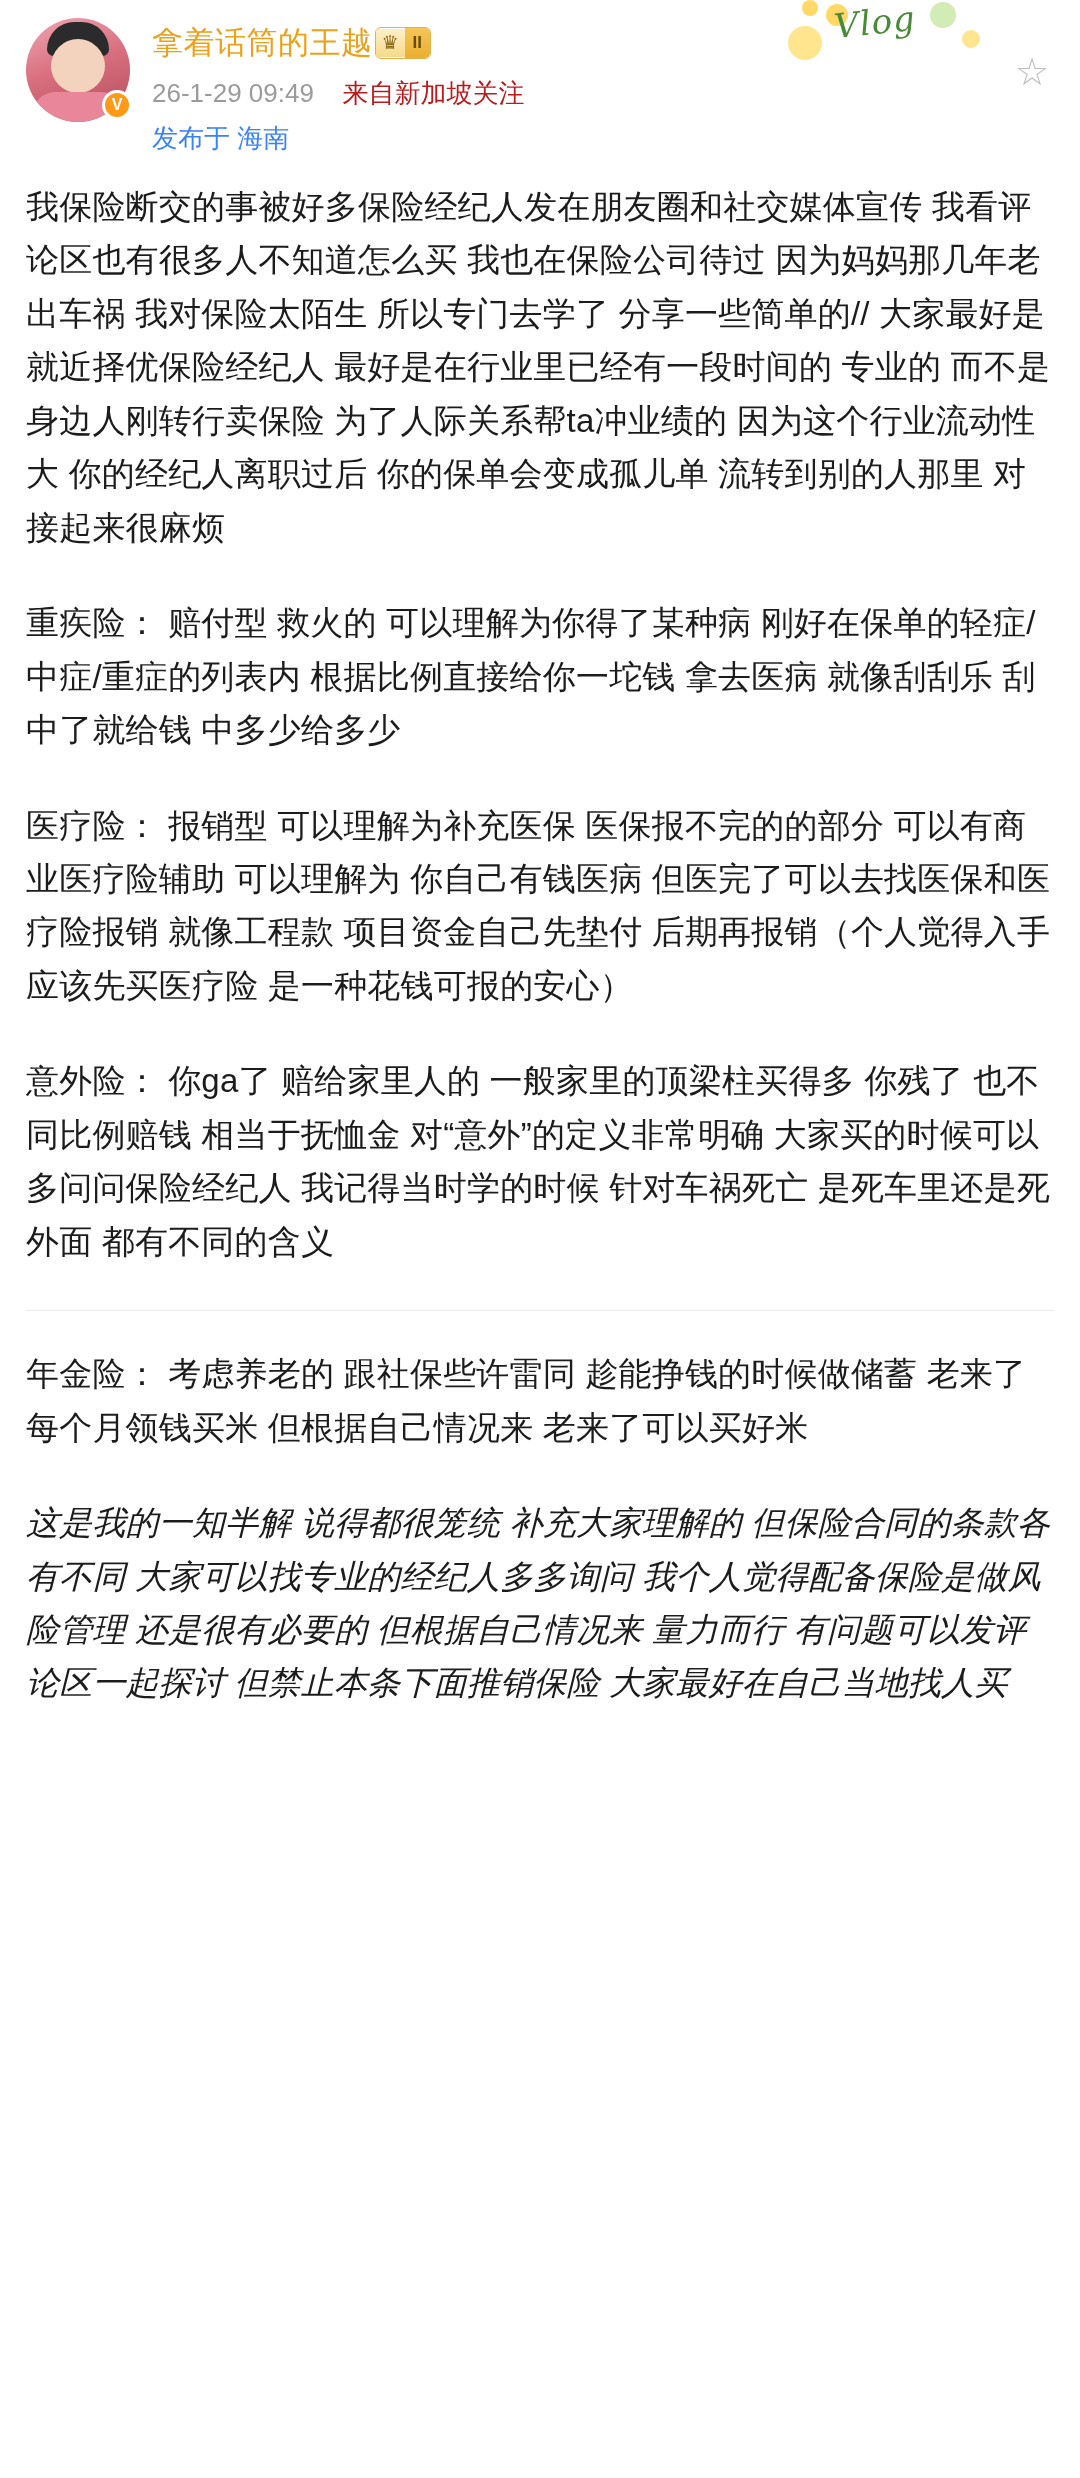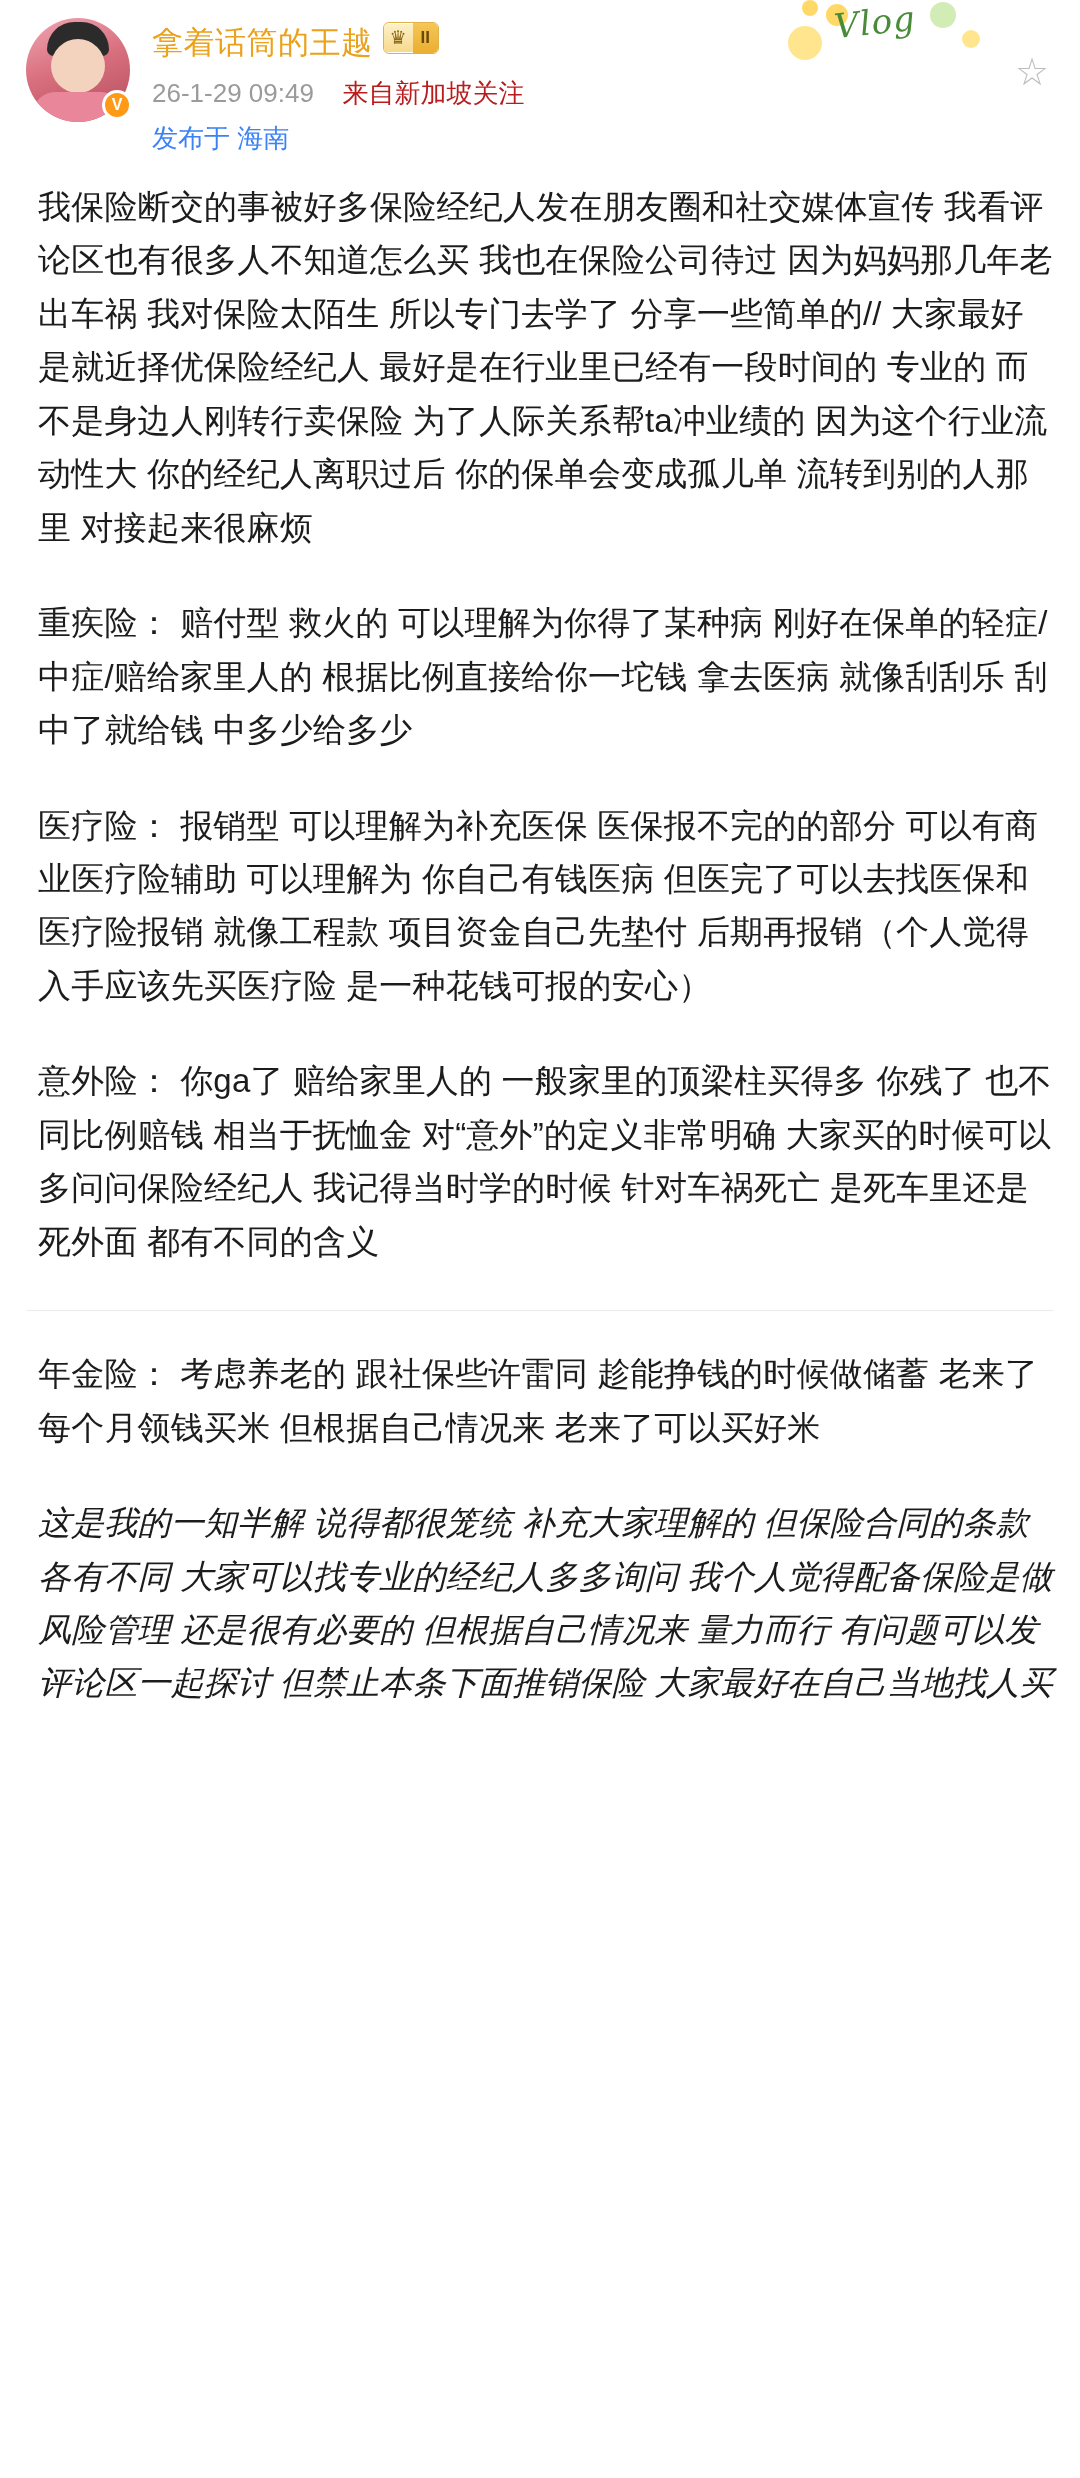--- a/index.html
+++ b/index.html
@@ -92,21 +92,22 @@
     font-weight: bold;
   }
 
   .head-info {
     flex: 1 1 auto;
     min-width: 0;
     padding-top: 4px;
   }
   .name-row {
     display: flex;
-    gap: 10px;
+    align-items: center;
+    gap: 2px;
     margin-bottom: 12px;
   }
   .uname {
     font-size: 31px;
     color: #eba11a;
     font-weight: 500;
     letter-spacing: .5px;
   }
   .crown-badge {
     display: inline-flex;
@@ -191,21 +192,21 @@
 
   
   .content {
     padding: 14px 26px 40px 26px;
     font-size: 33px;
     line-height: 1.62;
     color: #1c1c1c;
     letter-spacing: .2px;
     word-break: break-word;
   }
-  .para { margin: 0 0 42px 12px; }
+  .para { margin: 0 0 42px 0; }
   .para:last-child { margin-bottom: 0; font-style: italic; }
 
   .divider {
     height: 1px;
     background: #ececec;
     margin: 8px 0 36px 0;
   }
 </style>
 </head>
 <body>
@@ -246,21 +247,21 @@
       <span class="blob b4"></span>
       <span class="blob b5"></span>
       <span class="word">Vlog</span>
     </div>
 
     <div class="star-icon">☆</div>
   </div>
 
   <div class="content">
     <p class="para">我保险断交的事被好多保险经纪人发在朋友圈和社交媒体宣传 我看评论区也有很多人不知道怎么买 我也在保险公司待过 因为妈妈那几年老出车祸 我对保险太陌生 所以专门去学了 分享一些简单的// 大家最好是就近择优保险经纪人 最好是在行业里已经有一段时间的 专业的 而不是身边人刚转行卖保险 为了人际关系帮ta冲业绩的 因为这个行业流动性大 你的经纪人离职过后 你的保单会变成孤儿单 流转到别的人那里 对接起来很麻烦</p>
-    <p class="para">重疾险： 赔付型 救火的 可以理解为你得了某种病 刚好在保单的轻症/中症/赔给家里人的 根据比例直接给你一坨钱 拿去医病 就像刮刮乐 刮中了就给钱 中多少给多少</p>
+    <p class="para">重疾险： 赔付型 救火的 可以理解为你得了某种病 刚好在保单的轻症/中症/重症的列表内 根据比例直接给你一坨钱 拿去医病 就像刮刮乐 刮中了就给钱 中多少给多少</p>
     <p class="para">医疗险： 报销型 可以理解为补充医保 医保报不完的的部分 可以有商业医疗险辅助 可以理解为 你自己有钱医病 但医完了可以去找医保和医疗险报销 就像工程款 项目资金自己先垫付 后期再报销（个人觉得入手应该先买医疗险 是一种花钱可报的安心）</p>
     <p class="para">意外险： 你ga了 赔给家里人的 一般家里的顶梁柱买得多  你残了 也不同比例赔钱 相当于抚恤金 对“意外”的定义非常明确 大家买的时候可以多问问保险经纪人 我记得当时学的时候 针对车祸死亡 是死车里还是死外面 都有不同的含义</p>
 
     <div class="divider"></div>
 
     <p class="para">年金险： 考虑养老的 跟社保些许雷同 趁能挣钱的时候做储蓄 老来了每个月领钱买米 但根据自己情况来 老来了可以买好米</p>
     <p class="para">这是我的一知半解 说得都很笼统 补充大家理解的 但保险合同的条款各有不同 大家可以找专业的经纪人多多询问 我个人觉得配备保险是做风险管理 还是很有必要的 但根据自己情况来 量力而行 有问题可以发评论区一起探讨 但禁止本条下面推销保险 大家最好在自己当地找人买</p>
   </div>
 
 </div>

